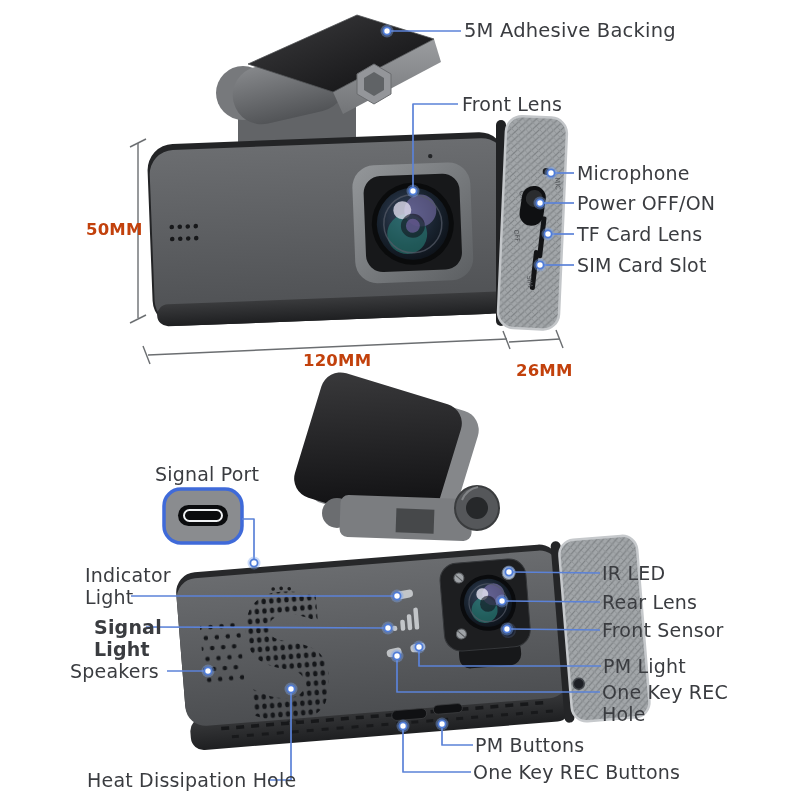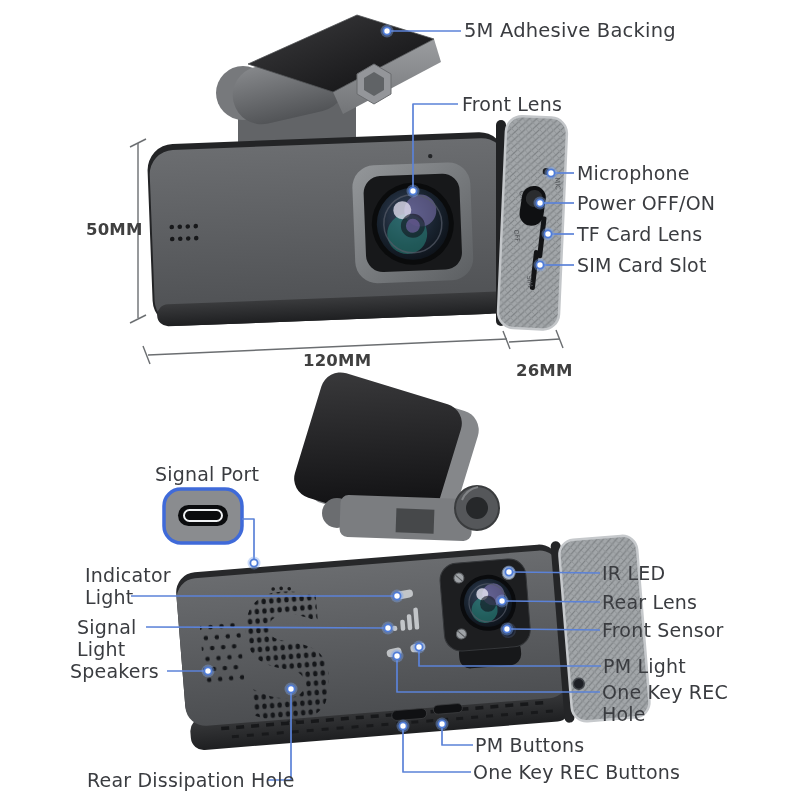--- a/index.html
+++ b/index.html
@@ -2,21 +2,21 @@
 <html><head>
 <meta charset="utf-8">
 <style>
   html,body{margin:0;padding:0;background:#ffffff;}
   #stage{position:relative;width:800px;height:800px;background:#ffffff;overflow:hidden;
          font-family:"DejaVu Sans",sans-serif;}
   #art{position:absolute;left:0;top:0;}
   .label{position:absolute;font:19px/1.16 "DejaVu Sans",sans-serif;color:#3a3c40;
          letter-spacing:.2px;white-space:nowrap;}
   .wrap{white-space:normal;}
-  .dim{font:600 16.5px "DejaVu Sans",sans-serif;color:#404040;}
+  .dim{font:600 16.5px "DejaVu Sans",sans-serif;color:#c2410c;}
   .center{text-align:center;}
 </style>
 </head>
 <body>
 
 <div id="stage">
 
 <svg id="art" width="800" height="800" viewBox="0 0 800 800">
   <defs>
     <linearGradient id="gBody1" x1="0" y1="0" x2="0" y2="1">
@@ -320,23 +320,23 @@
 <div class="label" style="left:577px;top:192px;">Power OFF/ON</div>
 <div class="label" style="left:577px;top:223px;">TF Card Lens</div>
 <div class="label" style="left:577px;top:254px;">SIM Card Slot</div>
 
 <div class="label dim" style="left:86px;top:220px;">50MM</div>
 <div class="label dim" style="left:303px;top:351px;">120MM</div>
 <div class="label dim" style="left:516px;top:361px;">26MM</div>
 
 <div class="label center" style="left:155px;top:463px;width:96px;">Signal Port</div>
 <div class="label wrap" style="left:85px;top:564px;width:90px;">Indicator Light</div>
-<div class="label wrap" style="left:77px;top:616px;width:70px;">Signal Light</div>
+<div class="label wrap" style="left:94px;top:616px;width:70px;font-weight:bold;">Signal Light</div>
 <div class="label" style="left:70px;top:660px;">Speakers</div>
-<div class="label" style="left:87px;top:769px;">Rear Dissipation Hole</div>
+<div class="label" style="left:87px;top:769px;">Heat Dissipation Hole</div>
 
 <div class="label" style="left:602px;top:562px;">IR LED</div>
 <div class="label" style="left:602px;top:591px;">Rear Lens</div>
 <div class="label" style="left:602px;top:619px;">Front Sensor</div>
 <div class="label" style="left:603px;top:655px;">PM Light</div>
 <div class="label wrap" style="left:602px;top:681px;width:134px;">One Key REC Hole</div>
 
 <div class="label" style="left:475px;top:734px;">PM Buttons</div>
 <div class="label" style="left:473px;top:761px;">One Key REC Buttons</div>
 

